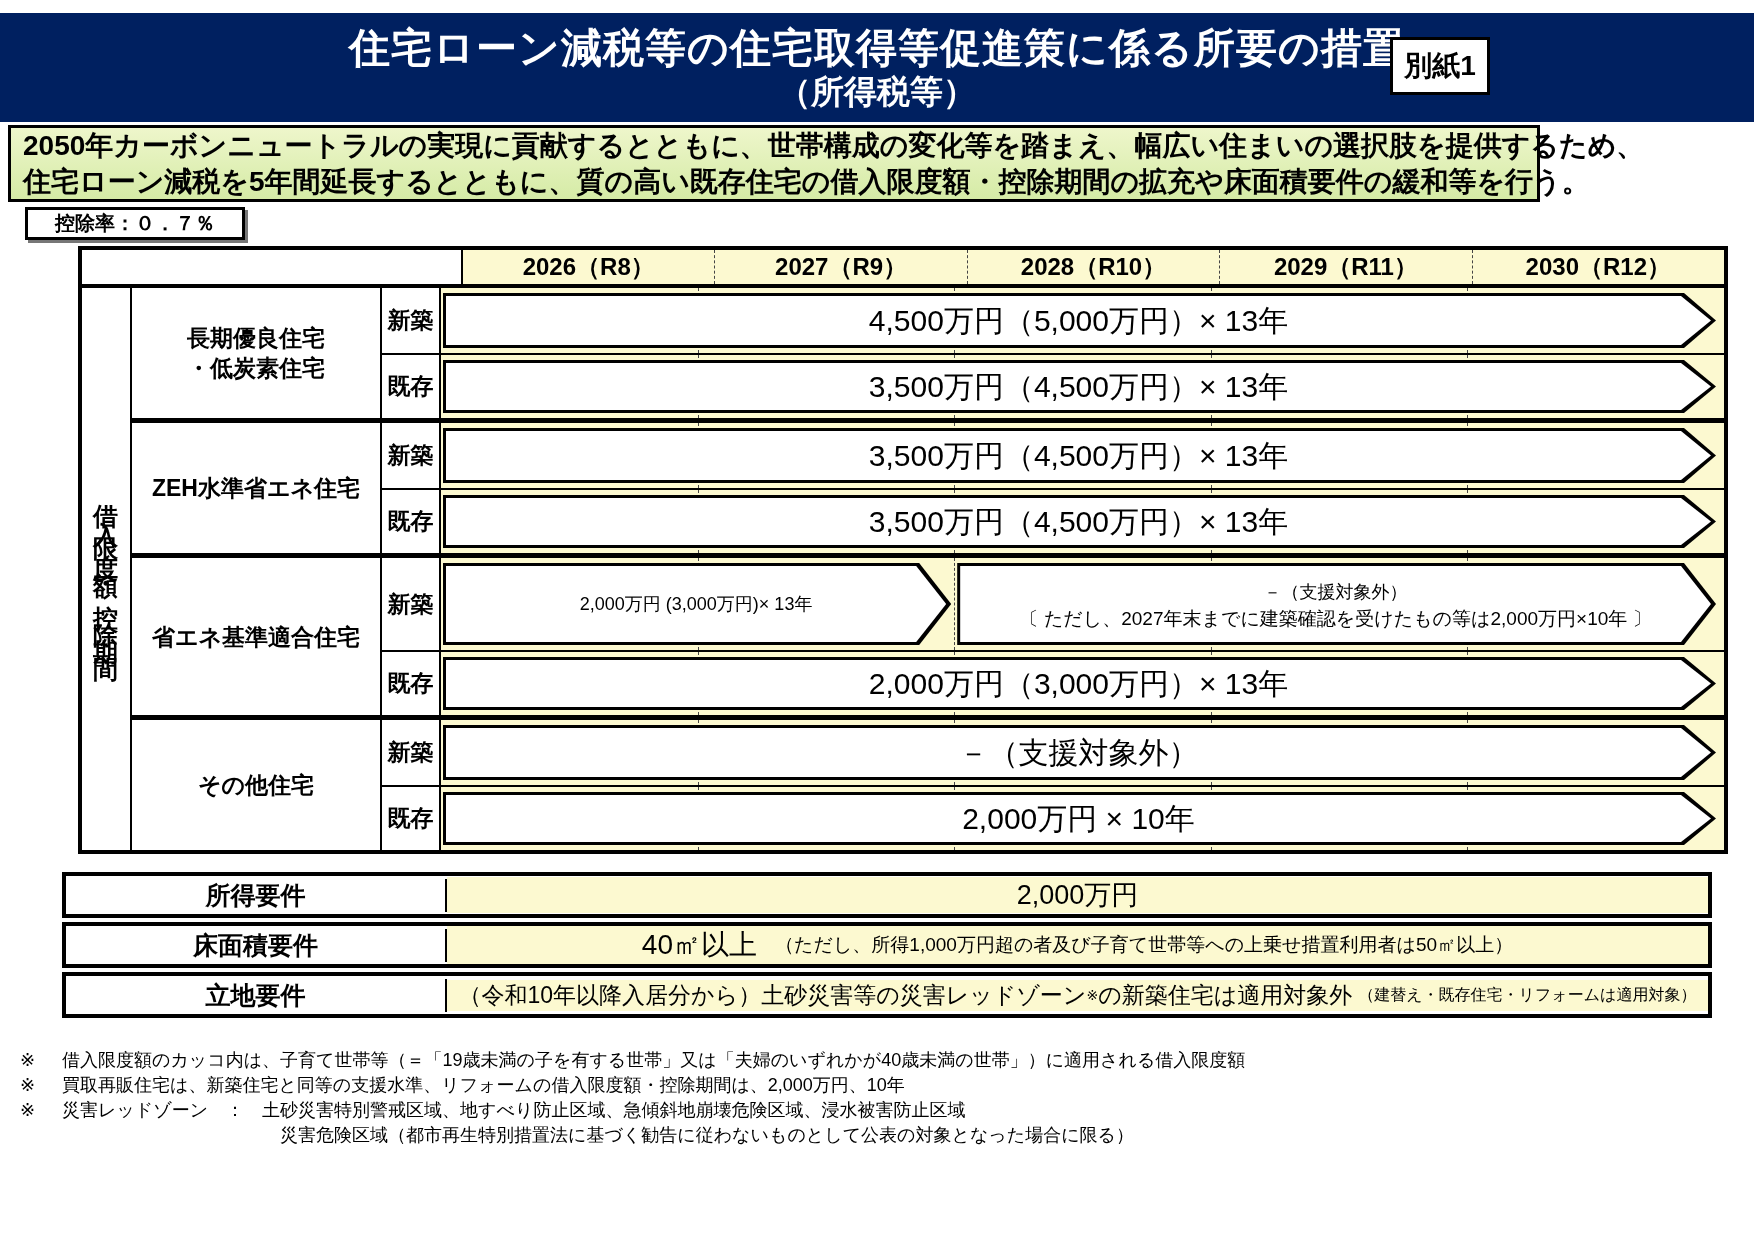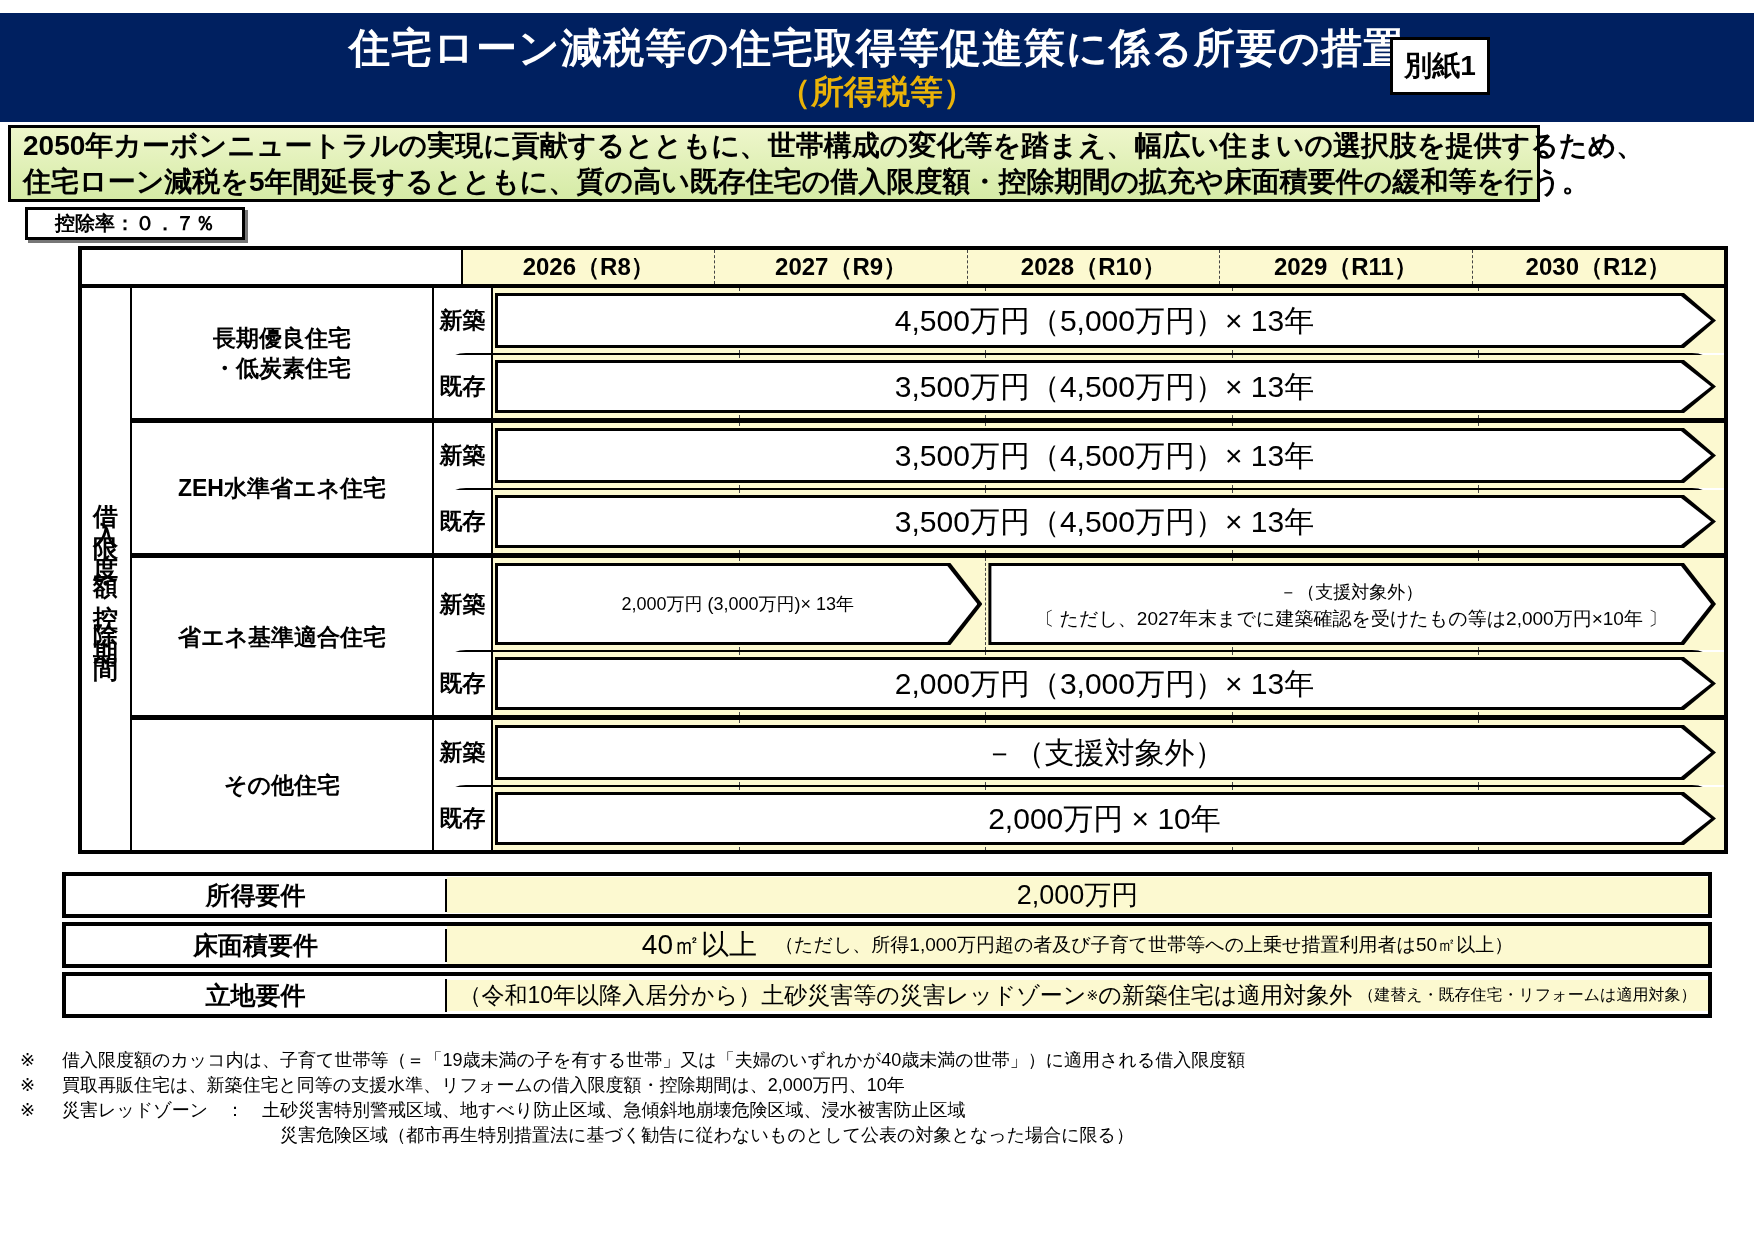--- a/index.html
+++ b/index.html
@@ -4,21 +4,21 @@
 <style>
   html,body{margin:0;padding:0;background:#fff;}
   *{box-sizing:border-box;}
   body{font-family:"Liberation Sans","DejaVu Sans",sans-serif;color:#000;}
   .page{position:relative;width:1754px;height:1241px;background:#fff;overflow:hidden;}
 
   
   .navy-band{position:absolute;top:13px;left:0;width:1754px;height:109px;background:#002060;
     display:flex;flex-direction:column;align-items:center;justify-content:center;}
   .title-l1{color:#fff;font-size:41px;font-weight:bold;line-height:48px;letter-spacing:1px;}
-  .title-l2{color:#eab308;font-size:33px;font-weight:bold;line-height:40px;}
+  .title-l2{color:#ffffff;font-size:33px;font-weight:bold;line-height:40px;}
   .badge{position:absolute;top:24px;left:1390px;width:100px;height:58px;background:#fff;
     border:3px solid #000;display:flex;align-items:center;justify-content:center;
     font-size:28px;font-weight:bold;}
 
   
   .summary-box{position:absolute;top:125px;left:8px;width:1532px;height:77px;
     border:3px solid #000;background:linear-gradient(#eef6cb,#d5eba6);
     padding:1px 12px;display:flex;flex-direction:column;justify-content:center;}
   .summary-line{font-size:28px;font-weight:bold;line-height:36px;white-space:nowrap;}
 
@@ -37,27 +37,27 @@
   .year-cell + .year-cell{border-left:1px dashed #444;}
 
   .tbody{display:flex;}
   .side-cell{width:50px;border-right:2px solid #000;background:#fff;
     display:flex;align-items:center;justify-content:center;}
   .side-text{writing-mode:vertical-rl;text-orientation:upright;font-size:25px;font-weight:bold;
     letter-spacing:17px;line-height:50px;}
   .groups{flex:1;display:flex;flex-direction:column;}
   .group{display:flex;}
   .group + .group{border-top:5px solid #000;}
-  .cat-cell{width:302px;border-right:2px solid #000;background:#fff;
+  .cat-cell{width:250px;border-right:2px solid #000;background:#fff;
     display:flex;flex-direction:column;align-items:center;justify-content:center;
     font-size:23px;font-weight:bold;line-height:30px;text-align:center;}
   .subrows{flex:1;display:flex;flex-direction:column;}
   .sub-row{display:flex;height:65px;}
   .sub-row.tall{height:92px;}
-  .sub-row + .sub-row{border-top:2px solid #000;border-radius:32px;}
+  .sub-row + .sub-row{border-top:2px solid #000;}
   .type-cell{width:59px;border-right:2px solid #000;background:#fff;
     display:flex;align-items:center;justify-content:center;font-size:23px;font-weight:bold;}
   .val-cell{flex:1;position:relative;background:#fcf9d0;}
   .dash{position:absolute;top:0;bottom:0;width:0;border-left:1px dashed #444;z-index:0;}
   .dash.d1{left:20%;} .dash.d2{left:40%;} .dash.d3{left:60%;} .dash.d4{left:80%;}
 
   
   .arrow{position:absolute;top:5px;bottom:5px;left:2px;right:8px;background:#000;z-index:1;
     clip-path:polygon(0 0,calc(100% - 32px) 0,100% 50%,calc(100% - 32px) 100%,0 100%);}
   .arrow .fill{position:absolute;top:3px;bottom:3px;left:3px;right:5px;background:#fff;

